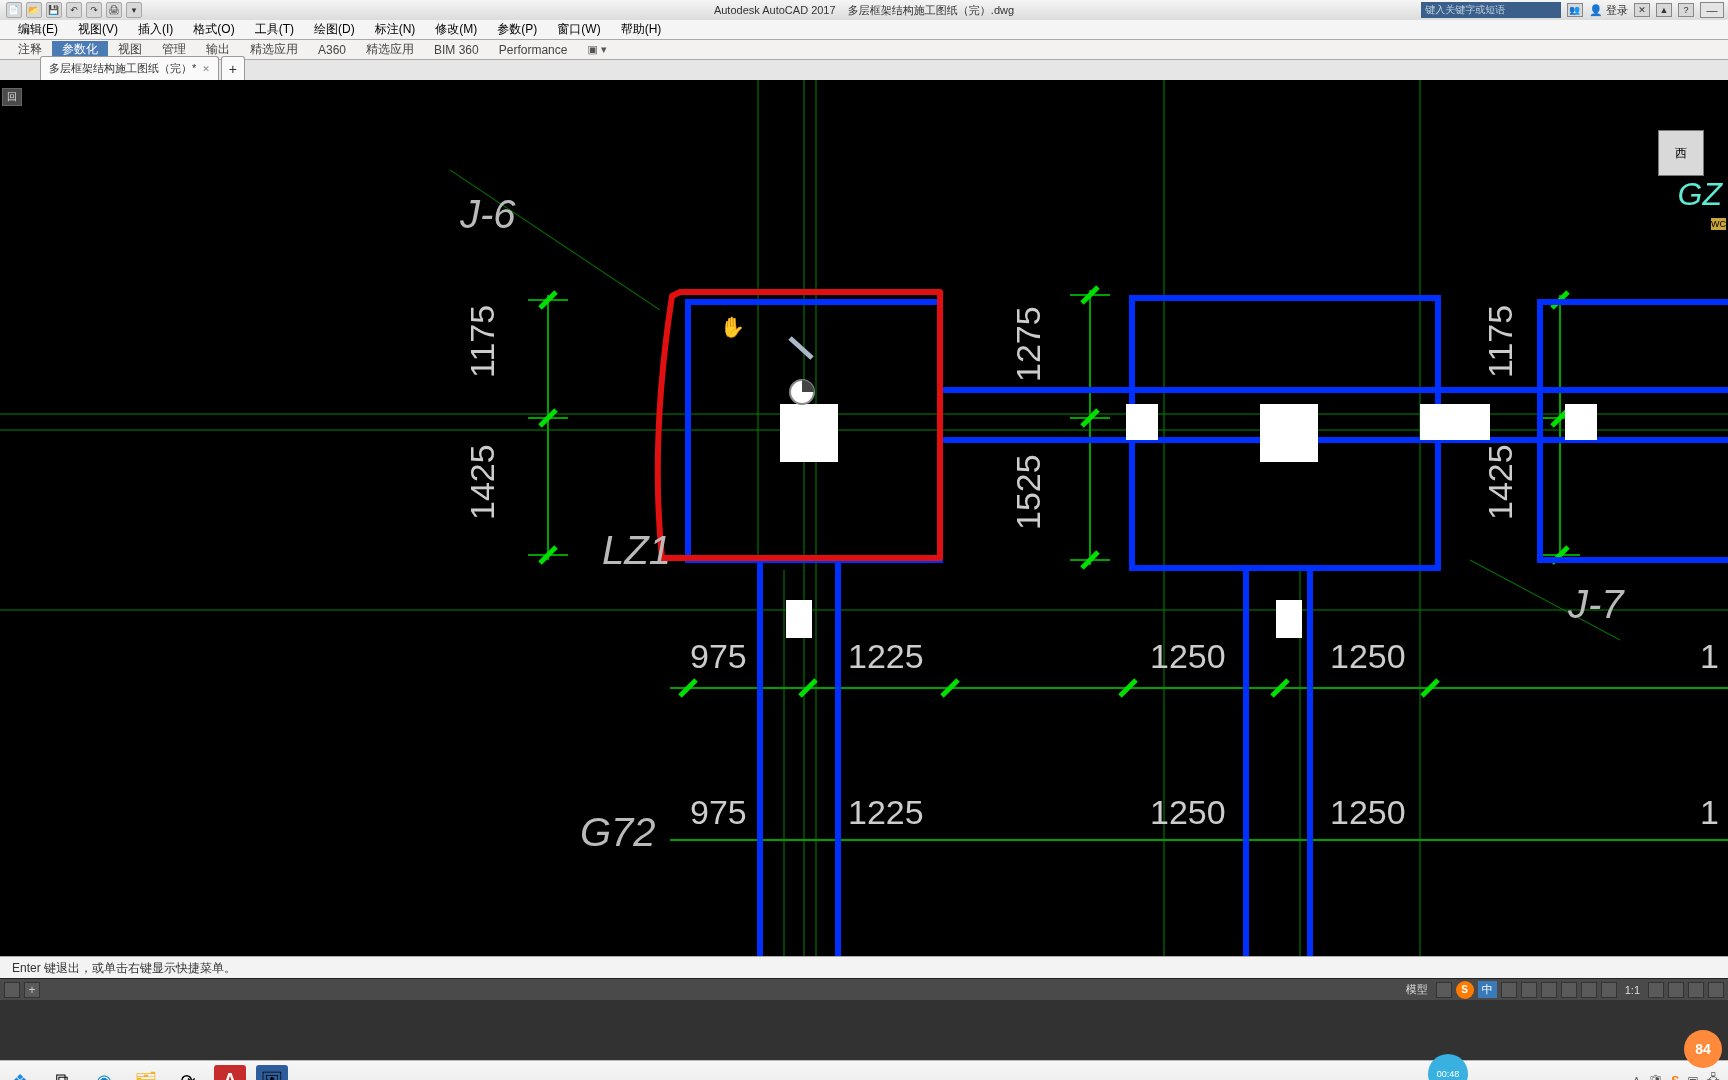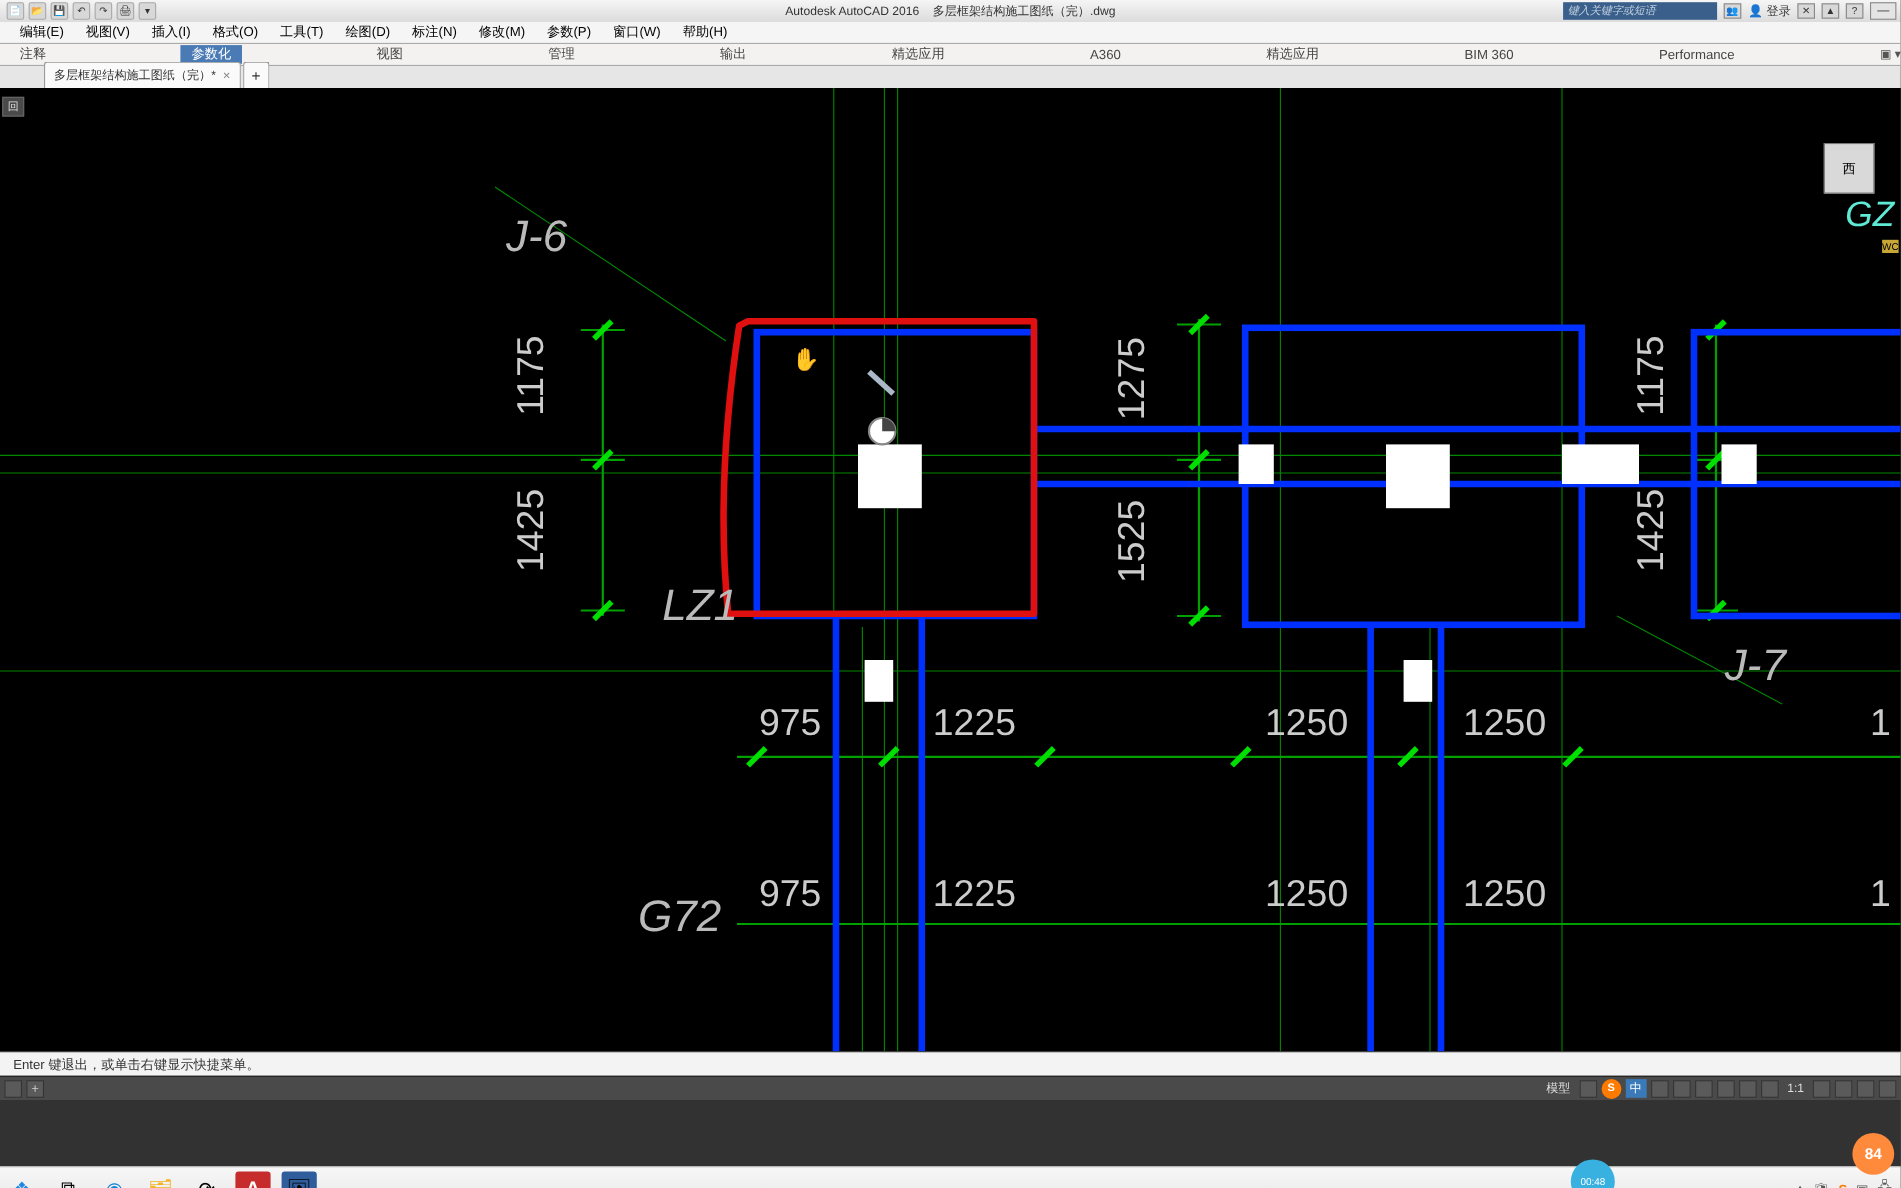--- a/index.html
+++ b/index.html
@@ -4,30 +4,30 @@
 <style>
 * { margin:0; padding:0; box-sizing:border-box; font-family:"Microsoft YaHei",Arial,sans-serif; }
 body { width:1728px; height:1080px; background:#646464; overflow:hidden; }
 
 
 .titlebar { height:20px; background:linear-gradient(#f5f5f5,#dcdcdc); display:flex; align-items:center; font-size:11px; color:#333; position:relative; }
 .titlebar .qat { display:flex; gap:4px; padding:0 6px; }
 .qat-btn { width:16px; height:16px; background:#d8d8d8; border:1px solid #a8a8a8; border-radius:2px; font-size:9px; display:flex; align-items:center; justify-content:center; }
 .titlebar .title-center { position:absolute; left:50%; transform:translateX(-50%); }
 .titlebar .right { position:absolute; right:4px; display:flex; gap:6px; align-items:center; }
-.search-box { background:#3a5f8a; color:#c0d0e0; width:140px; height:16px; font-size:10px; padding:0 4px; display:flex; align-items:center; font-style:italic; }
+.search-box { background:#3a5f8a; color:#c0d0e0; width:140px; height:16px; font-size:10px; padding:0 4px; display:flex; align-items:center; }
 .topright-btn { width:16px; height:14px; background:#d8d8d8; border:1px solid #888; font-size:9px; display:flex; align-items:center; justify-content:center; }
 .win-btn { width:24px; height:16px; border:1px solid #888; background:#e4e4e4; font-size:11px; display:flex; align-items:center; justify-content:center; }
 
 
 .menubar { height:20px; background:#f5f5f5; border-bottom:1px solid #aaa; display:flex; align-items:center; font-size:12px; padding-left:8px; }
 .menu-item { padding:0 10px; color:#000000; }
 
 
-.ribbon { height:20px; background:#f3f2f1; border-bottom:1px solid #aaa; display:flex; align-items:center; font-size:12px; padding-left:8px;justify-content:space-between; }
+.ribbon { height:20px; background:#f3f2f1; border-bottom:1px solid #aaa; display:flex; align-items:center; font-size:12px; padding-left:8px; }
 .rib-item { padding:0 10px; color:#444; }
 .rib-item.active { background:#4a7bb5; color:#fff; }
 
 
 .filetabs { height:20px; background:#e6e6e6; display:flex; align-items:flex-end; padding-left:40px; gap:2px; }
 .ftab { height:24px; background:#fafafa; border:1px solid #9a9a9a; border-bottom:none; border-radius:3px 3px 0 0; padding:0 8px; font-size:11px; display:flex; align-items:center; gap:6px; color:#333; }
 .ftab.add { width:24px; justify-content:center; font-size:14px; }
 .ftab .x { color:#888; font-size:9px; }
 
 
@@ -66,21 +66,21 @@
   <div class="qat">
     <div class="qat-btn">📄</div>
     <div class="qat-btn">📂</div>
     <div class="qat-btn">💾</div>
     <div class="qat-btn">↶</div>
     <div class="qat-btn">↷</div>
     <div class="qat-btn">🖨</div>
     <div class="qat-btn">▾</div>
   </div>
   <div class="title-center">
-    <span>Autodesk AutoCAD 2016</span>
+    <span>Autodesk AutoCAD 2017</span>
     &nbsp;&nbsp;
     <span>多层框架结构施工图纸（完）.dwg</span>
   </div>
   <div class="right">
     <div class="search-box">键入关键字或短语</div>
     <div class="topright-btn">👥</div>
     <span style="color:#333">👤 <span>登录</span></span>
     <div class="topright-btn">✕</div>
     <div class="topright-btn">▲</div>
     <div class="topright-btn">?</div>

